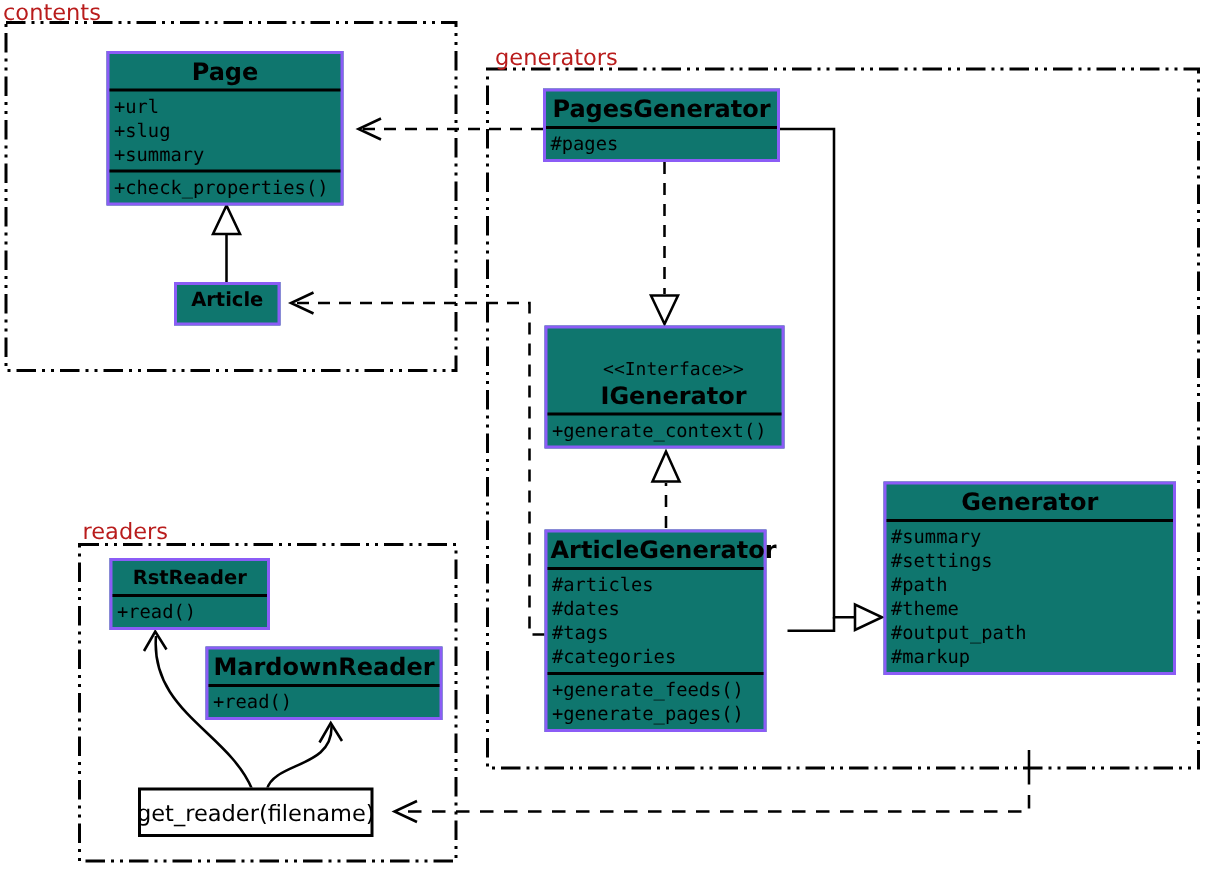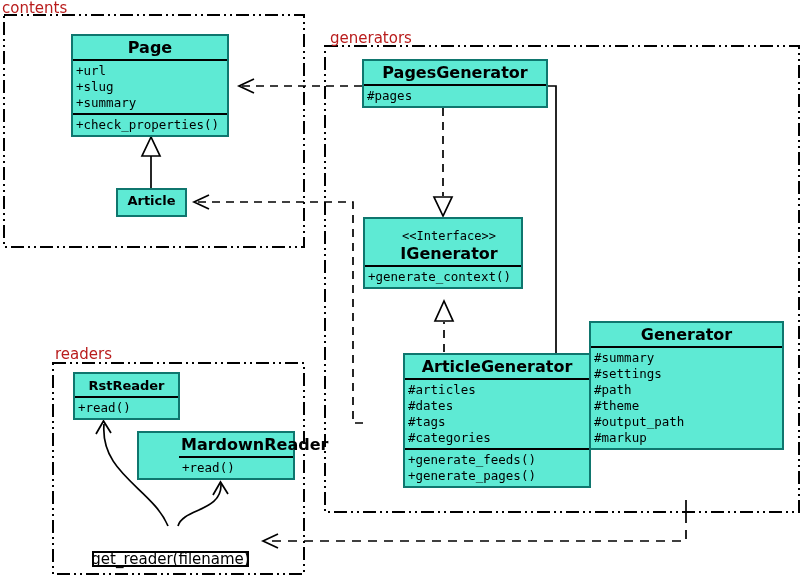--- a/index.html
+++ b/index.html
@@ -2,21 +2,21 @@
 <html><head>
 <meta charset="utf-8">
 <style>
   html,body{margin:0;padding:0;background:#ffffff;}
   #stage{position:relative;width:803px;height:579px;background:#ffffff;overflow:hidden;
          font-family:"DejaVu Sans",sans-serif;color:#000;}
   #connectors{position:absolute;left:0;top:0;width:803px;height:579px;}
 
   .pkg-label{position:absolute;font:15px/15px "DejaVu Sans",sans-serif;color:#b91c1c;}
 
-  .uml-class{position:absolute;background:#5eead4;border:2px solid #0f766e;box-sizing:border-box;}
+  .uml-class{position:absolute;background:#0f766e;border:2px solid #8b5cf6;box-sizing:border-box;}
   .cls-title{font:bold 16px/20px "DejaVu Sans",sans-serif;text-align:center;padding:2px 2px 1px;}
   .cls-title.sm{font-size:13px;line-height:19px;}
   .compartment{border-top:2px solid #000;padding:2px 3px;}
   .mono{font:12.5px/16px "DejaVu Sans Mono",monospace;white-space:pre;}
   .stereotype{font:12px/15px "DejaVu Sans Mono",monospace;text-align:center;}
   .plain-box{position:absolute;background:#fff;border:2px solid #000;box-sizing:border-box;
              display:flex;align-items:center;justify-content:center;
              font:15px "DejaVu Sans",sans-serif;}
 </style>
 </head>
@@ -73,38 +73,38 @@
     </div>
     <div class="compartment">
       <div class="mono">+check_properties()</div>
     </div>
   </div>
 
   <div class="uml-class" style="left:116px;top:188px;width:71px;height:29px;">
     <div class="cls-title sm" style="padding:1px 0 0;">Article</div>
   </div>
 
-  <div class="uml-class" style="left:362px;top:59px;width:186px;">
+  <div class="uml-class" style="left:362px;top:59px;width:158px;">
     <div class="cls-title">PagesGenerator</div>
     <div class="compartment">
       <div class="mono">#pages</div>
     </div>
   </div>
 
   <div class="uml-class" style="left:363px;top:217px;width:160px;">
-    <div style="padding:10px 2px 1px;margin-left:12px;">
+    <div style="padding:20px 2px 1px;margin-left:12px;">
       <div class="stereotype">&lt;&lt;Interface&gt;&gt;</div>
       <div class="cls-title" style="padding:0;">IGenerator</div>
     </div>
     <div class="compartment">
       <div class="mono">+generate_context()</div>
     </div>
   </div>
 
-  <div class="uml-class" style="left:363px;top:353px;width:188px;margin-left:40px;">
+  <div class="uml-class" style="left:363px;top:353px;width:148px;">
     <div class="cls-title">ArticleGenerator</div>
     <div class="compartment">
       <div class="mono">#articles</div>
       <div class="mono">#dates</div>
       <div class="mono">#tags</div>
       <div class="mono">#categories</div>
     </div>
     <div class="compartment">
       <div class="mono">+generate_feeds()</div>
       <div class="mono">+generate_pages()</div>
@@ -123,24 +123,24 @@
     </div>
   </div>
 
   <div class="uml-class" style="left:73px;top:372px;width:107px;">
     <div class="cls-title sm">RstReader</div>
     <div class="compartment">
       <div class="mono">+read()</div>
     </div>
   </div>
 
-  <div class="uml-class" style="left:137px;top:431px;width:158px;padding-left:40px;">
+  <div class="uml-class" style="left:137px;top:431px;width:158px;">
     <div class="cls-title">MardownReader</div>
     <div class="compartment">
       <div class="mono">+read()</div>
     </div>
   </div>
 
-  <div class="plain-box" style="left:92px;top:551px;width:157px;height:16px;">
+  <div class="plain-box" style="left:92px;top:525px;width:157px;height:33px;">
     <span>get_reader(filename)</span>
   </div>
 
 </div>
 
 </body></html>

